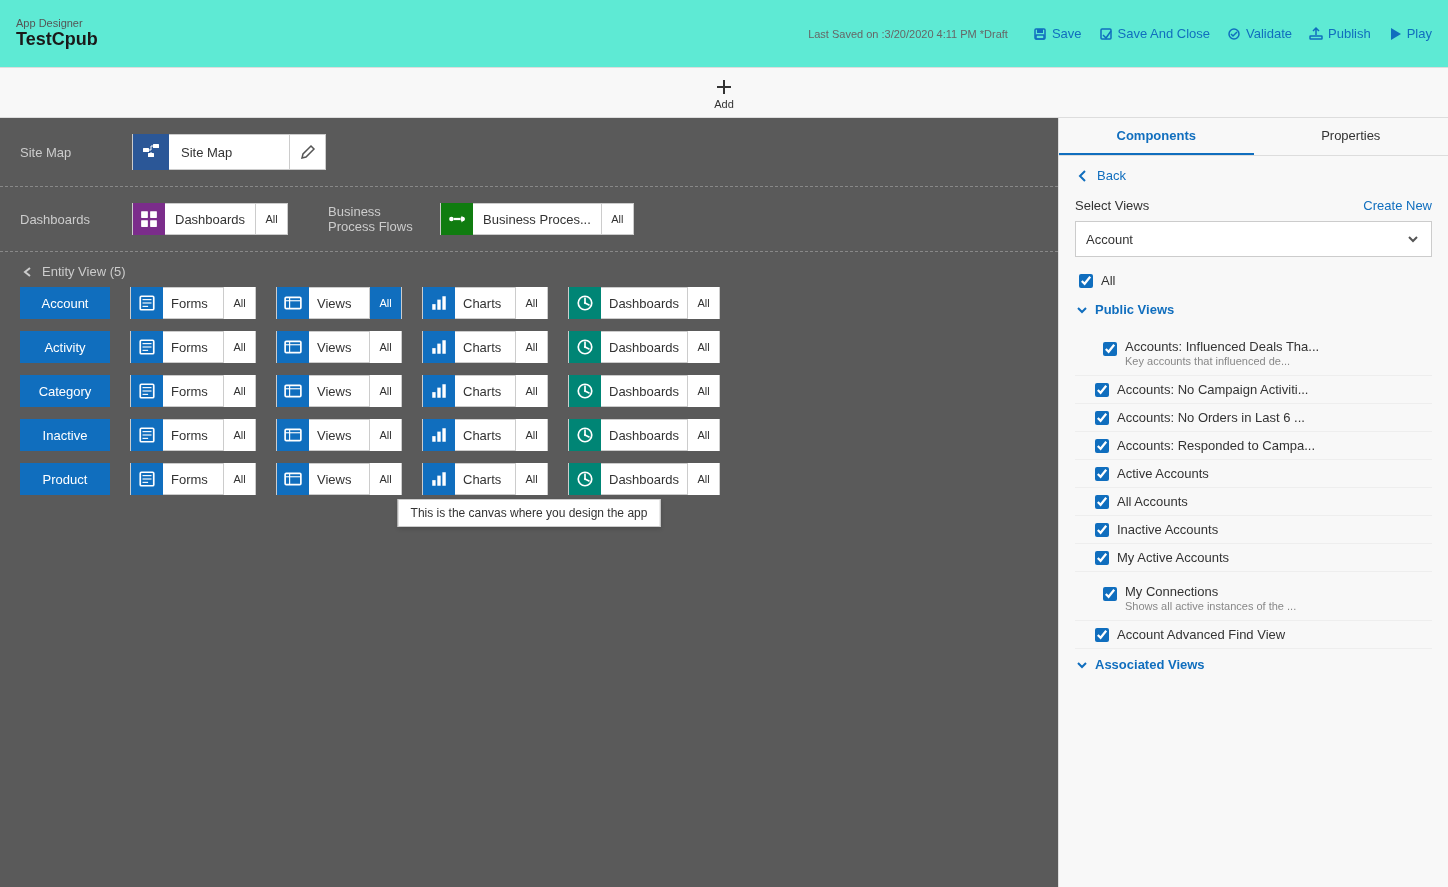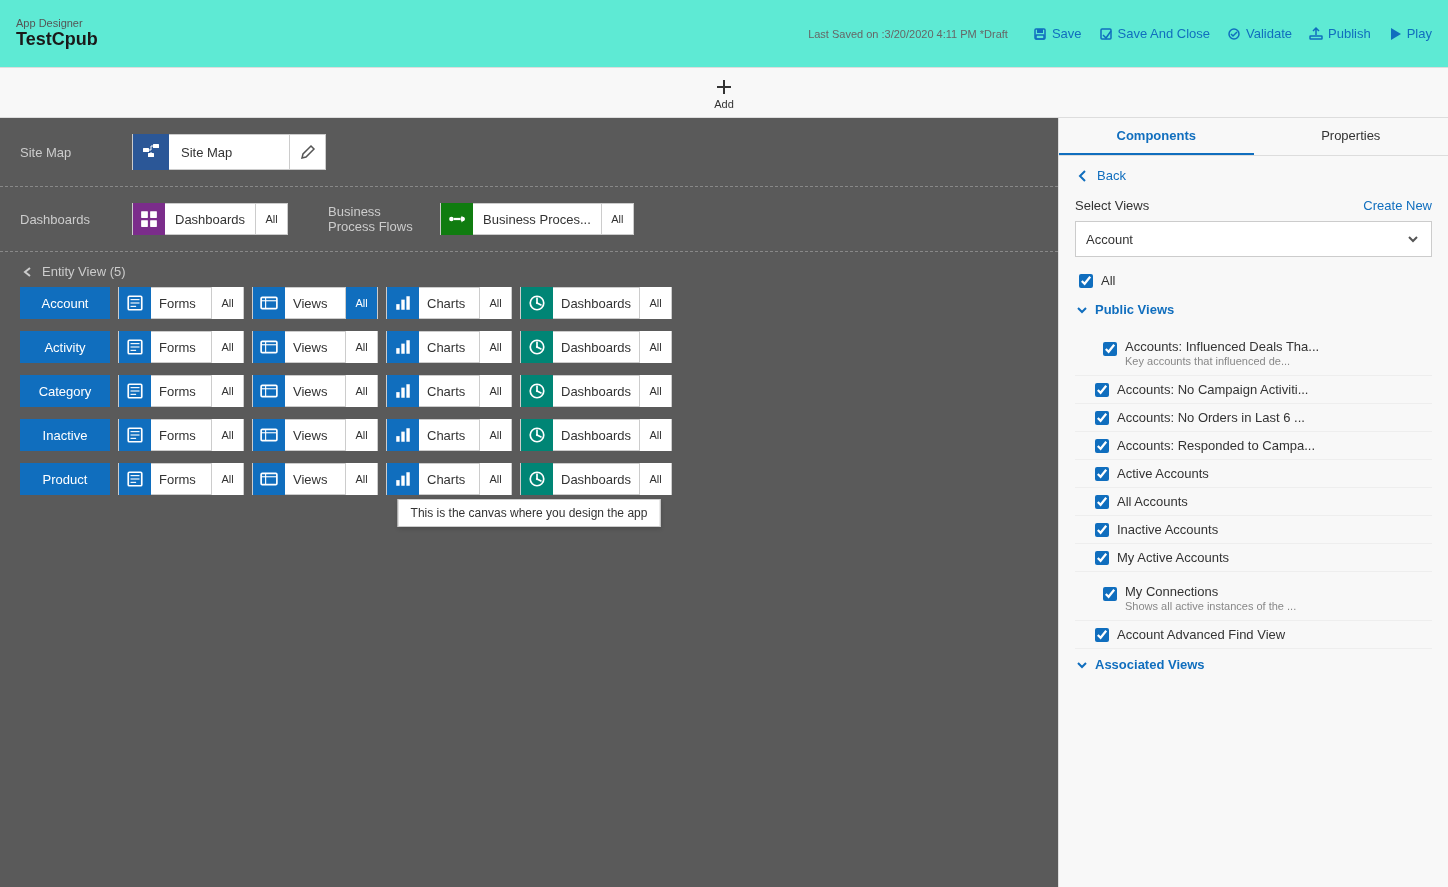--- a/index.html
+++ b/index.html
@@ -52,21 +52,21 @@
     .green-icon { background: #107c10; }
 
     
     .entity-view-header { display: flex; align-items: center; gap: 8px; padding: 12px 20px 8px; color: #ccc; font-size: 13px; cursor: pointer; }
     .entity-view-header svg { width: 14px; height: 14px; }
 
     .entity-rows { padding: 0 20px 12px; display: flex; flex-direction: column; gap: 12px; }
     .entity-row { display: flex; align-items: center; gap: 8px; }
     .entity-row-btn { background: #106ebe; color: #fff; border: none; width: 90px; height: 32px; font-size: 13px; cursor: pointer; text-align: center; }
 
-    .module-card { display: flex; align-items: center; height: 32px; border: 1px solid #ccc; background: #fff; }
+    .module-card { display: flex; align-items: center; height: 32px; border: 1px solid #ccc; background: #fff; margin-left: 12px; }
     .module-icon { width: 32px; height: 32px; display: flex; align-items: center; justify-content: center; }
     .module-name { padding: 0 8px; font-size: 13px; color: #333; min-width: 60px; }
     .module-all { width: 32px; height: 32px; display: flex; align-items: center; justify-content: center; border-left: 1px solid #ccc; font-size: 11px; color: #333; cursor: pointer; background: #fff; }
     .module-all.selected { background: #106ebe; color: #fff; }
 
     .blue-module-icon { background: #106ebe; }
     .cyan-module-icon { background: #008575; }
 
     
     .tooltip { background: #fff; border: 1px solid #ccc; padding: 6px 12px; font-size: 12px; color: #333; position: absolute; bottom: 10px; left: 50%; transform: translateX(-50%); white-space: nowrap; box-shadow: 0 2px 4px rgba(0,0,0,0.15); }

